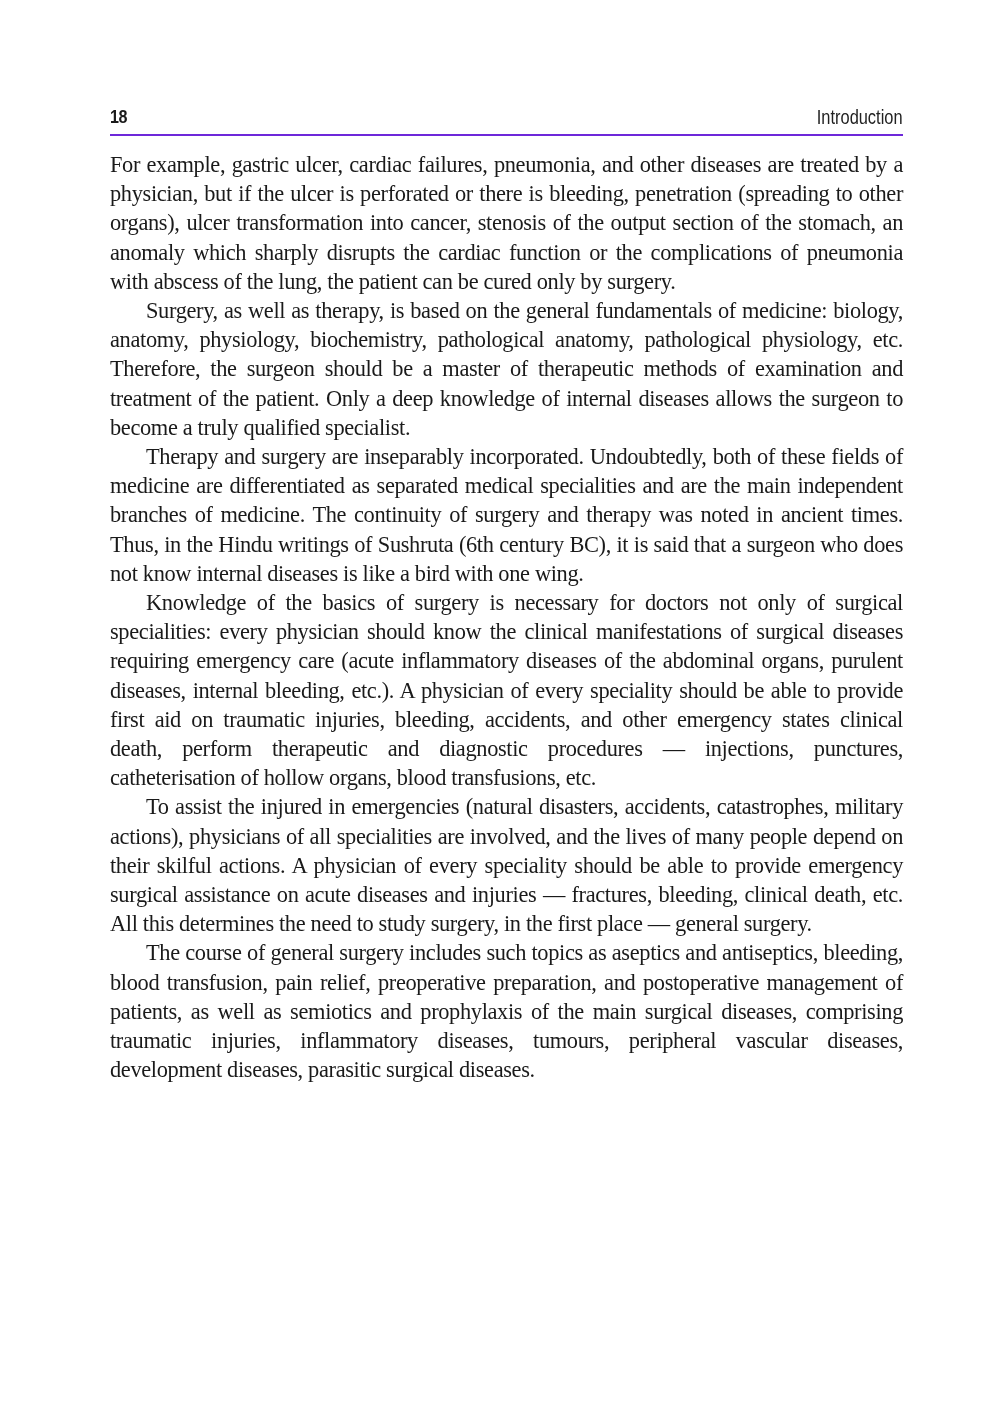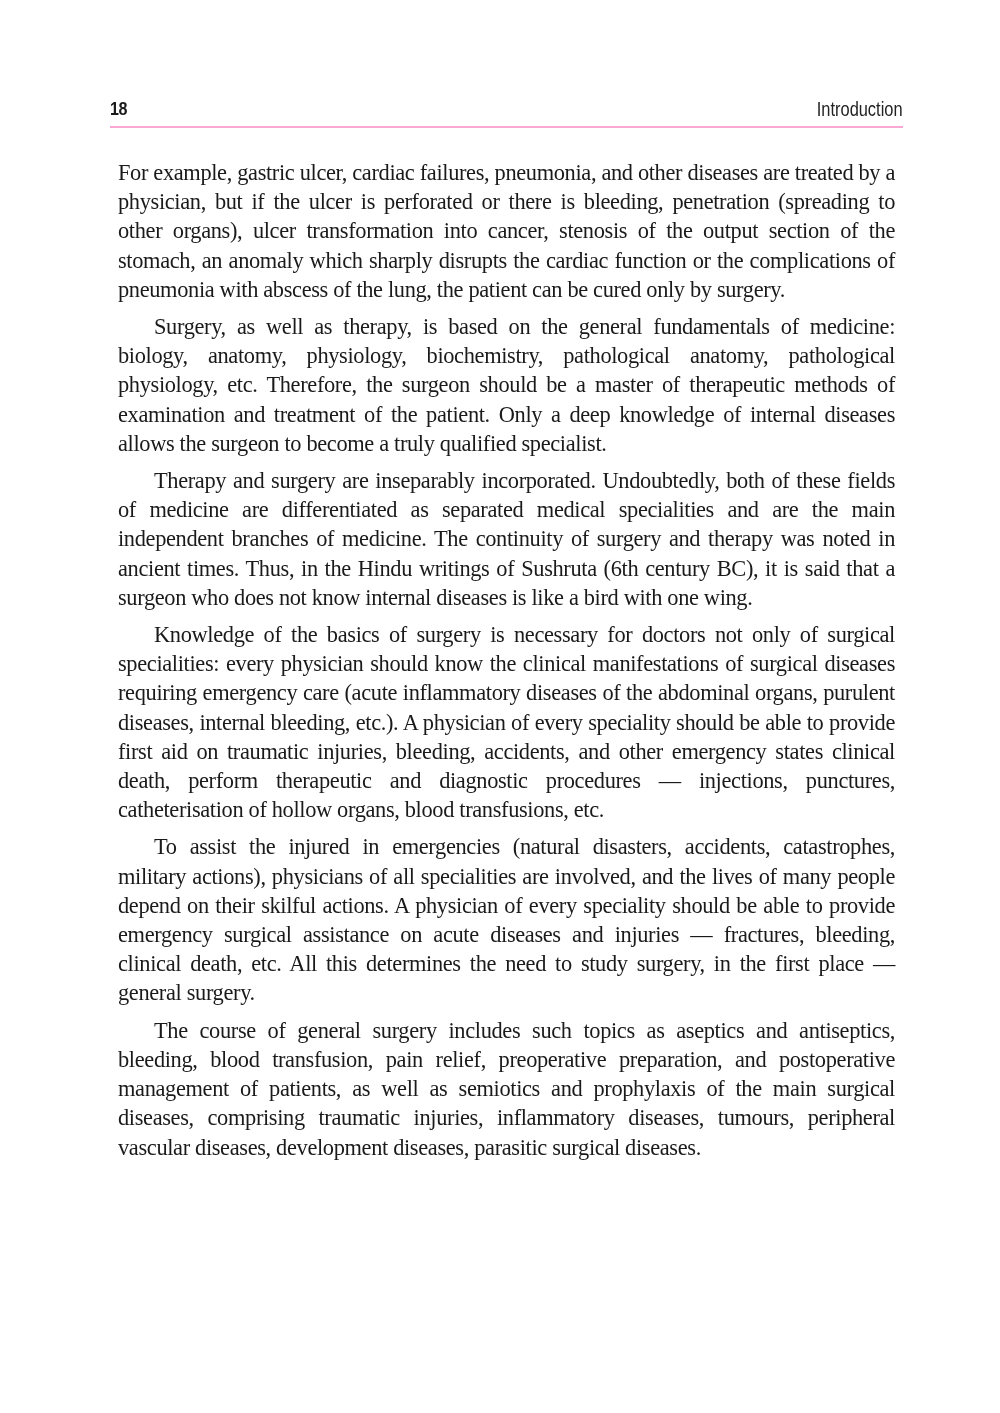--- a/index.html
+++ b/index.html
@@ -10,24 +10,24 @@
     body {
       width: 1000px;
       height: 1413px;
       position: relative;
       overflow: hidden;
       color: #1a1a1a;
     }
     .page-header {
       position: absolute;
       left: 110px;
-      top: 96px;
+      top: 104px;
       width: 793px;
       height: 30px;
-      border-bottom: 2px solid #f9a8d4;
+      border-bottom: 2px solid #6d28d9;
       font-family: "Liberation Sans", sans-serif;
     }
     .page-number {
       position: absolute;
       left: 0;
       top: 2px;
       font-size: 19px;
       font-weight: bold;
       letter-spacing: -0.5px;
       transform: scaleX(0.85);
@@ -48,21 +48,21 @@
       top: 150px;
       width: 793px;
       font-family: "Liberation Serif", serif;
       font-size: 22.4px;
       line-height: 29.2px;
       text-align: justify;
       letter-spacing: -0.35px;
       word-spacing: 0px;
     }
     .body-text p {
-      margin: 8px;
+      margin: 0;
       padding: 0;
       text-indent: 36px;
       hyphens: none;
     }
     .body-text p.first {
       text-indent: 0;
     }
   </style>
 </head>
 <body>

